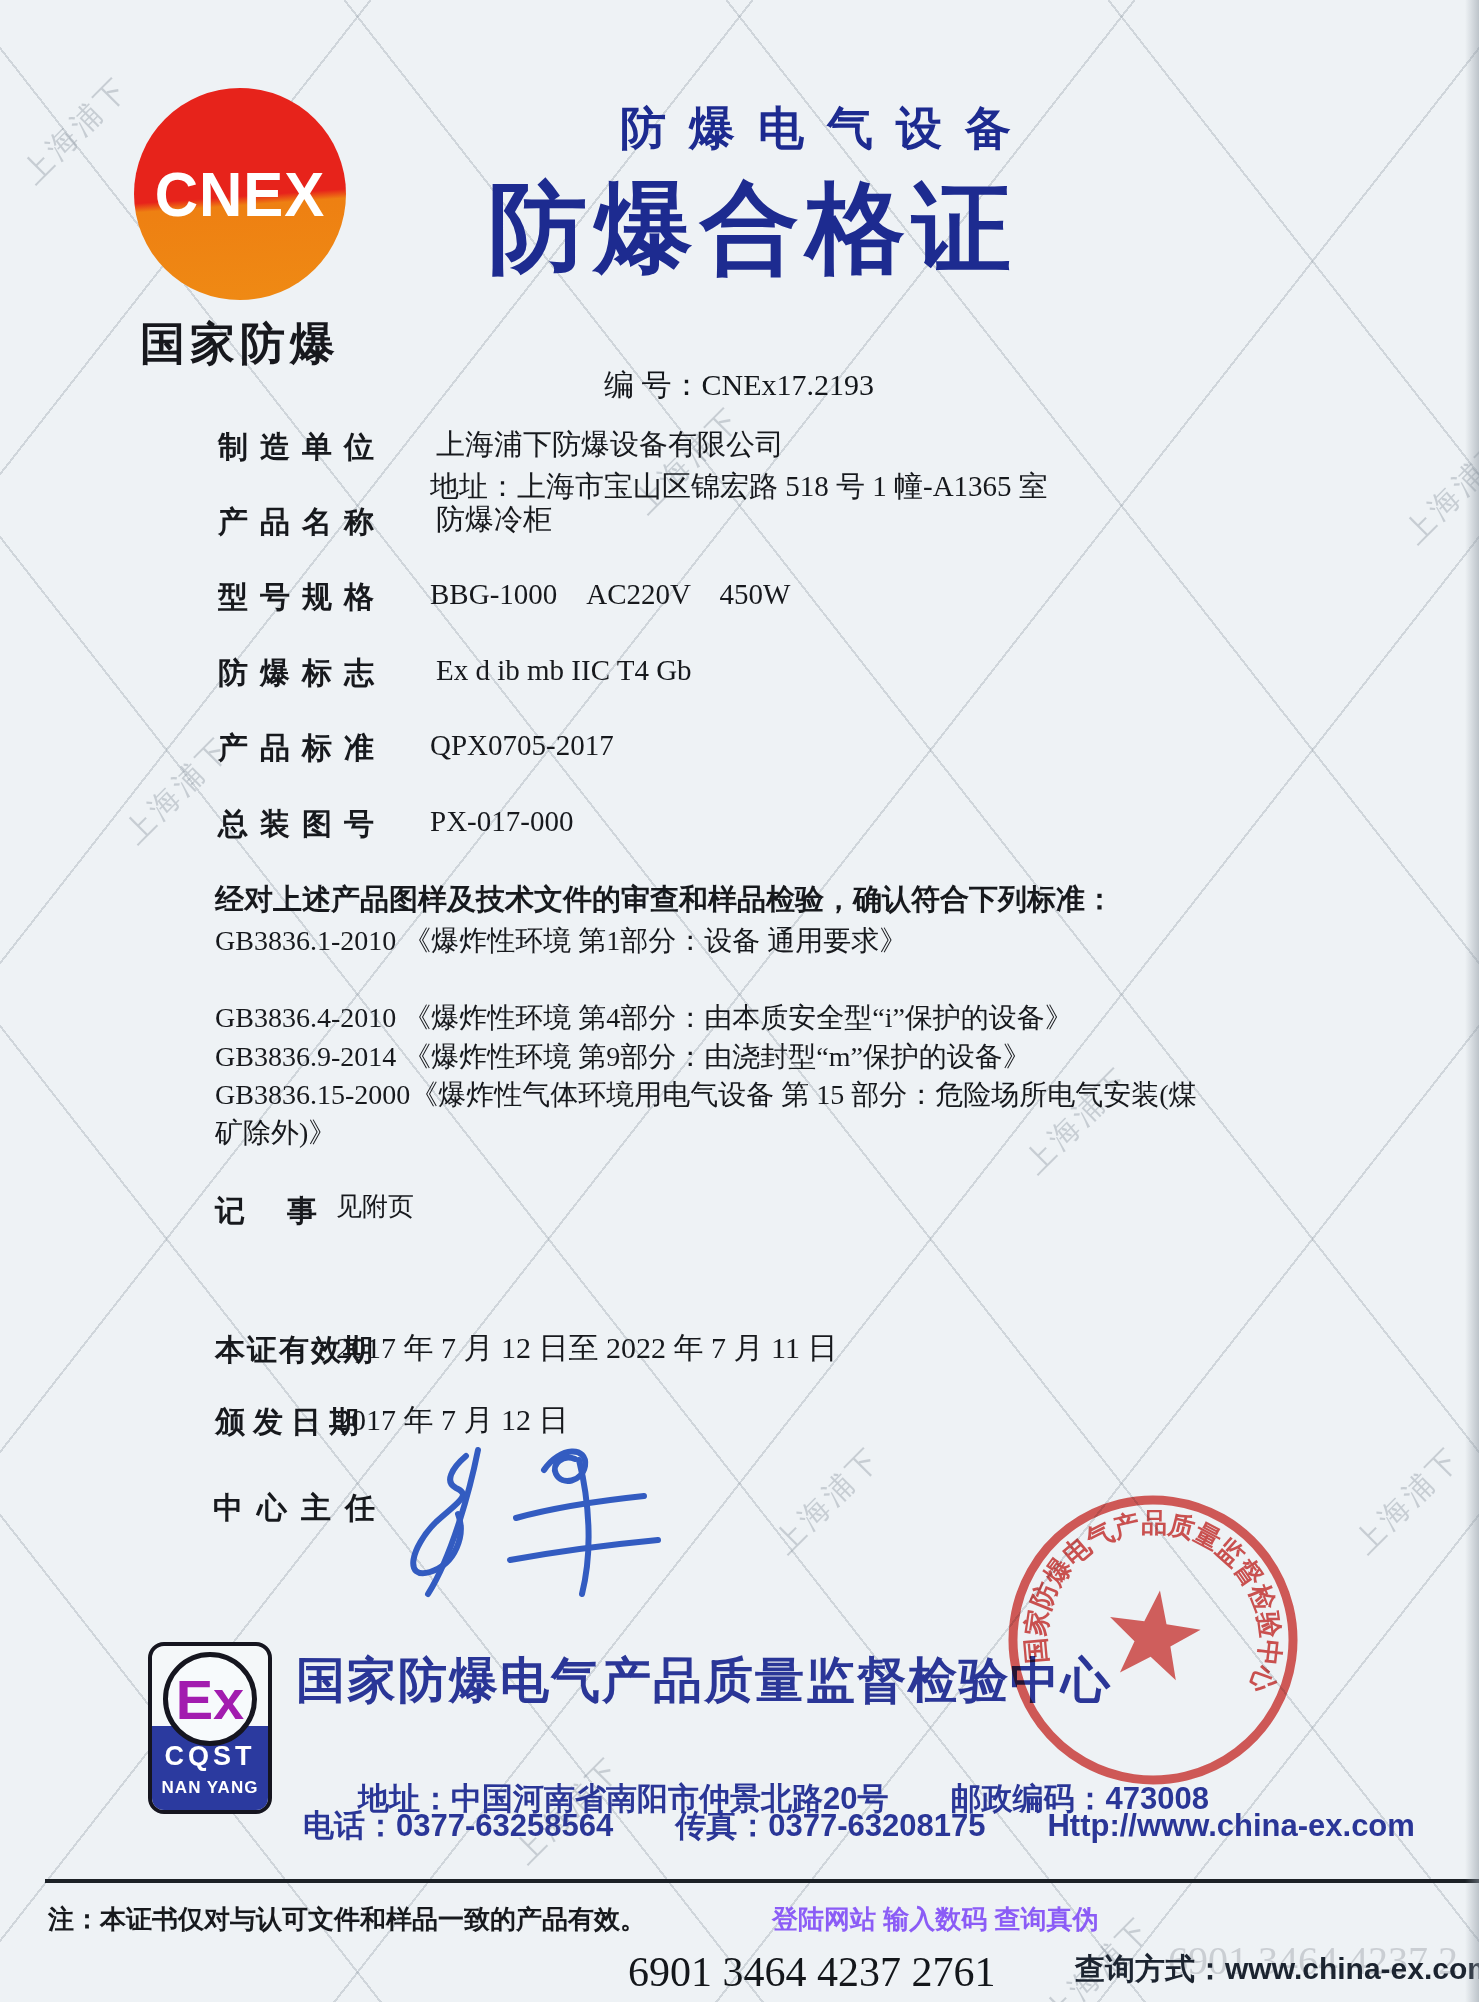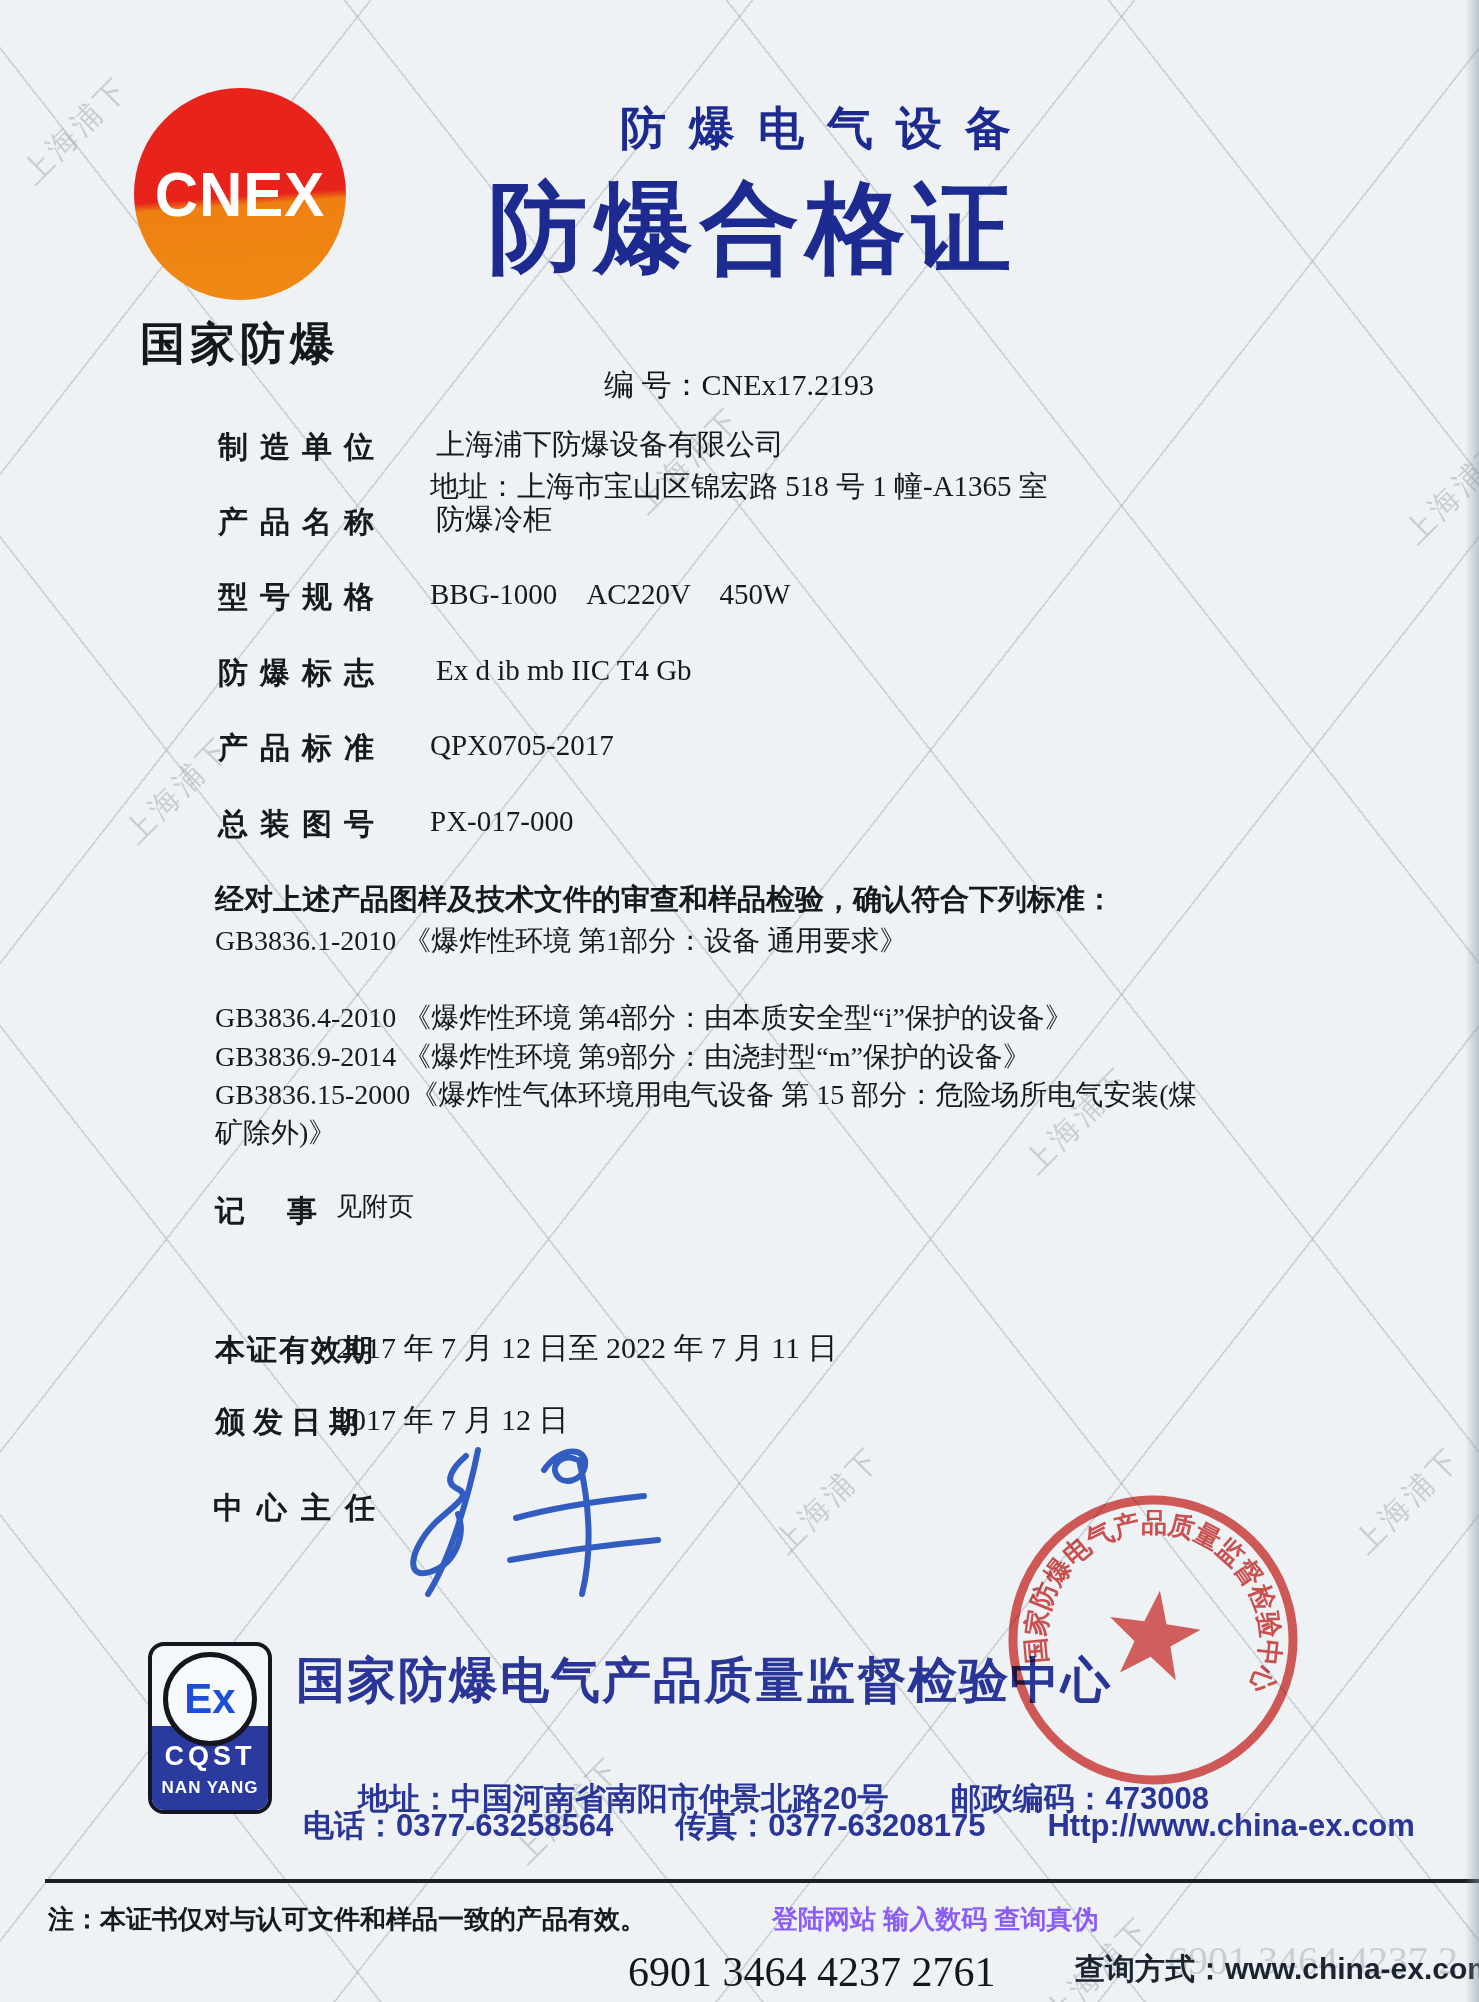--- a/index.html
+++ b/index.html
@@ -51,21 +51,21 @@
   
   .sig{ position:absolute; left:348px; top:1438px; width:336px; height:172px; z-index:2; }
 
   
   .cqst-box{ position:absolute; left:148px; top:1642px; width:124px; height:172px; z-index:2;
     border:4px solid #15151f; border-radius:16px; background:#f4f7f9; overflow:hidden; }
   .cqst-band{ position:absolute; left:0; bottom:0; width:100%; height:84px; background:#2b3a9f; }
   .cqst-circle{ position:absolute; top:6px; left:50%; transform:translateX(-50%);
     width:94px; height:94px; border:5px solid #15151f; border-radius:50%; background:#f7fafc;
     display:flex; align-items:center; justify-content:center; z-index:2; }
-  .cqst-ex{ color:#1d4ed8; font-size:42px; font-weight:bold; }
+  .cqst-ex{ color:#a21caf; font-size:56px; font-weight:bold; }
   .cqst-name{ position:absolute; left:0; bottom:38px; width:100%; text-align:center;
     color:#fff; font-size:27px; font-weight:bold; letter-spacing:4px; z-index:3; }
   .cqst-city{ position:absolute; left:0; bottom:12px; width:100%; text-align:center;
     color:#fff; font-size:17px; font-weight:bold; letter-spacing:1px; z-index:3; }
 
   .org-name{ left:296px; top:1650px; font-size:49px; font-weight:bold; letter-spacing:2px;
     color:#2a3697; font-family:"Liberation Serif", serif; }
   .addr{ left:358px; top:1780px; font-size:31px; font-weight:bold; color:#2a3697; }
   .phone{ left:303px; top:1787px; font-size:31px; font-weight:bold; color:#2a3697;margin-top:20px; }
 

